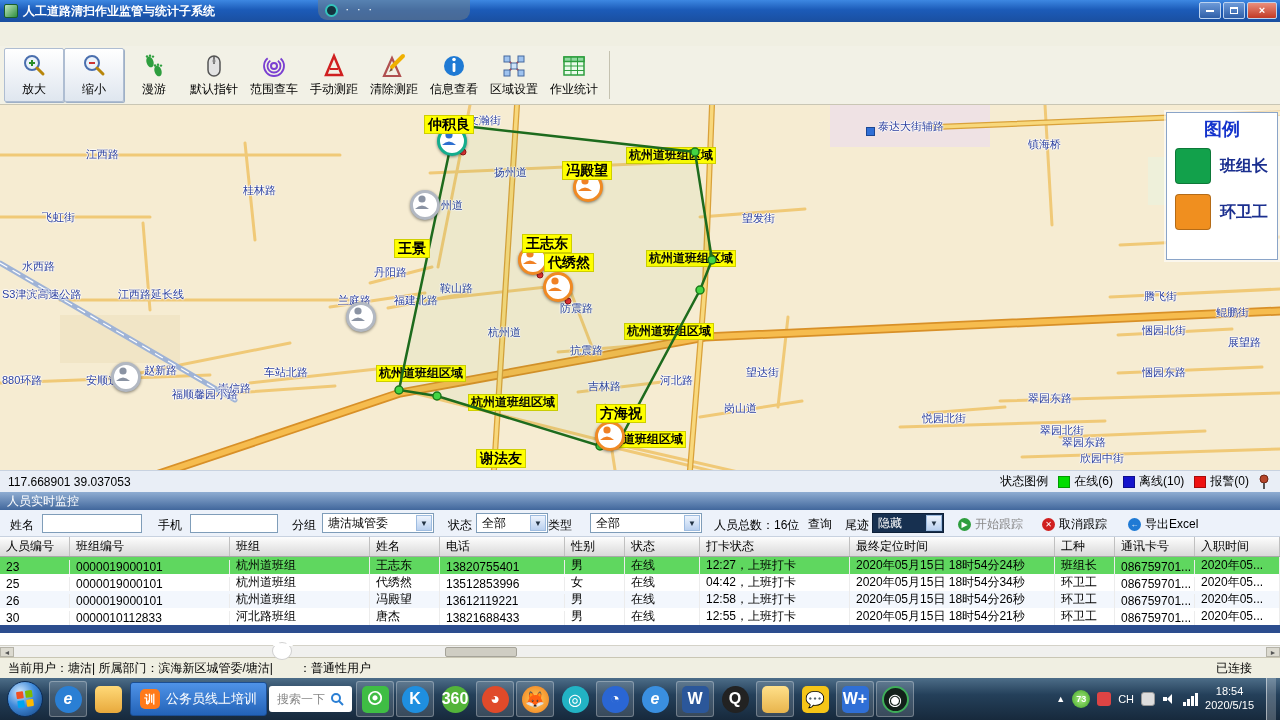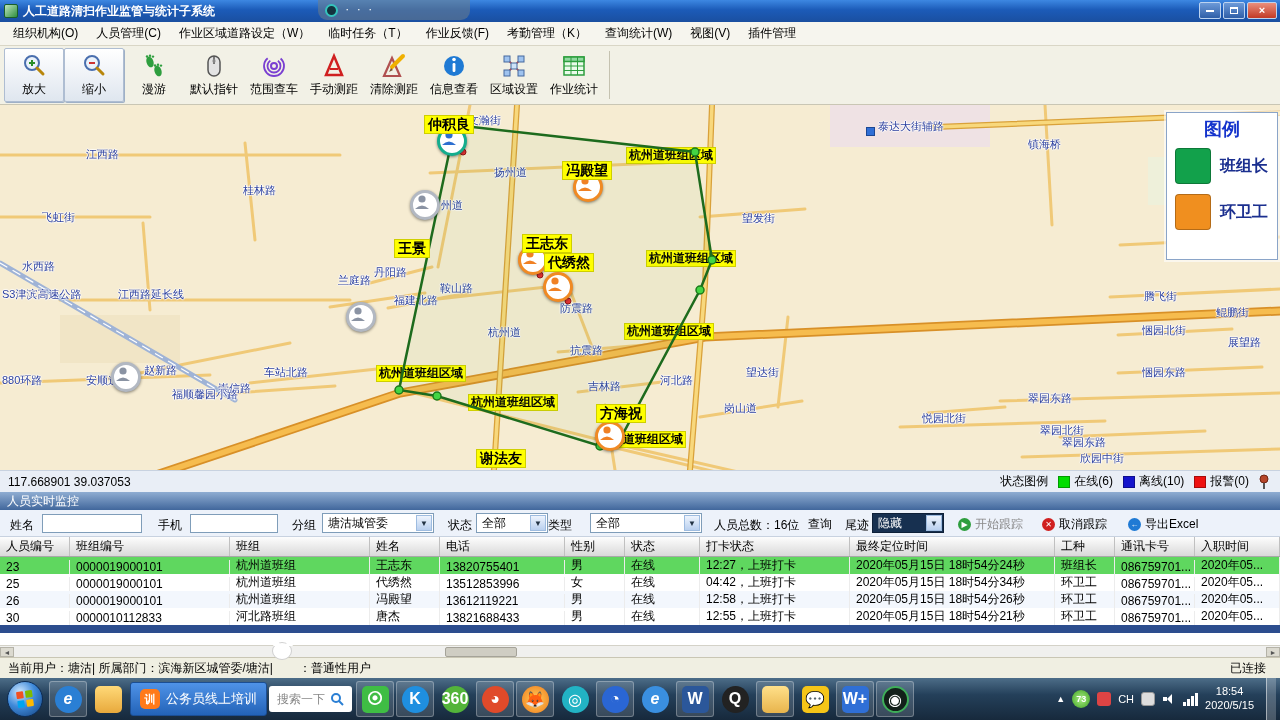--- a/index.html
+++ b/index.html
@@ -99,21 +99,21 @@
   .hscroll { position:absolute; top:645px; left:0; width:1280px; height:12px; background:#f0f0ee;
     border-top:1px solid #d4d2c8; }
   .harrow { position:absolute; top:1px; width:14px; height:10px; background:#dcdad0; border:1px solid #b5b3a8;
     font-size:7px; line-height:9px; text-align:center; color:#555; }
   .hthumb { position:absolute; left:445px; top:1px; width:72px; height:10px; background:#cfcdc3;
     border:1px solid #a5a399; border-radius:2px; }
 
   
   .statusbar { position:absolute; top:657px; left:0; width:1280px; height:21px; background:#f0efe2;
     border-top:1px solid #c9c6b4; display:flex; align-items:center; padding:0 8px; }
-  .statusbar .conn { margin-left:auto; margin-right:6px; }
+  .statusbar .conn { margin-left:auto; margin-right:20px; }
   .ime-cat { position:absolute; left:272px; top:642px; width:22px; height:20px; z-index:20; }
   .ime-cat .face { width:20px; height:18px; background:#fff; border:1px solid #cfcfcf; border-radius:50%; }
   .ime-cat .ear { position:absolute; top:-3px; width:0; height:0; border-left:4px solid transparent;
     border-right:4px solid transparent; border-bottom:7px solid #fff; }
 
   
   .taskbar { position:absolute; top:678px; left:0; width:1280px; height:42px;
     background:linear-gradient(#4d6d88,#24405a 40%,#17293c); display:flex; align-items:center; padding:0 2px; z-index:40; }
   .start-orb { width:36px; height:36px; border-radius:50%;
     background:radial-gradient(circle at 35% 30%,#cfe8ff,#3f8ada 45%,#123f7a); border:1px solid #0c2c55;
@@ -164,31 +164,20 @@
       <span class="win-btn"><span class="minbar"></span></span>
       <span class="win-btn"><span class="maxbox"></span></span>
       <span class="win-btn close">×</span>
     </div>
     <div class="float-pill">
       <span class="cam"></span>
       <span class="dots">· · ·</span>
     </div>
   </div>
 
-  <div class="menubar">
-      <span class="menu-item">组织机构(O)</span>
-      <span class="menu-item">人员管理(C)</span>
-      <span class="menu-item">作业区域道路设定（W）</span>
-      <span class="menu-item">临时任务（T）</span>
-      <span class="menu-item">作业反馈(F)</span>
-      <span class="menu-item">考勤管理（K）</span>
-      <span class="menu-item">查询统计(W)</span>
-      <span class="menu-item">视图(V)</span>
-      <span class="menu-item">插件管理</span>
-    </div>
 
   <div class="toolbar">
     <button class="tool-btn framed">
       <svg width="26" height="26" viewBox="0 0 26 26">
         <circle cx="11" cy="10" r="7" fill="#eaf2fb" stroke="#4a6fae" stroke-width="2"></circle>
         <line x1="16" y1="15" x2="22" y2="21" stroke="#b8860b" stroke-width="3" stroke-linecap="round"></line>
         <path d="M8,10h6M11,7v6" stroke="#2a8f2a" stroke-width="2"></path>
       </svg>
       <span>放大</span>
     </button>
@@ -350,21 +339,21 @@
         <span class="road-label" style="left: 22px; top: 154px;">水西路</span>
         <span class="road-label" style="left: 2px; top: 182px;">S3津滨高速公路</span>
         <span class="road-label" style="left: 118px; top: 182px;">江西路延长线</span>
         <span class="road-label" style="left: 1214px; top: 134px;">捷达路</span>
         <span class="road-label" style="left: 1144px; top: 184px;">腾飞街</span>
         <span class="road-label" style="left: 1216px; top: 200px;">鲲鹏街</span>
         <span class="road-label" style="left: 1142px; top: 218px;">悃园北街</span>
         <span class="road-label" style="left: 1228px; top: 230px;">展望路</span>
         <span class="road-label" style="left: 1142px; top: 260px;">悃园东路</span>
         <span class="road-label" style="left: 374px; top: 160px;">丹阳路</span>
-        <span class="road-label" style="left: 338px; top: 168px;">兰庭路</span>
+        <span class="road-label" style="left: 338px; top: 188px;">兰庭路</span>
         <span class="road-label" style="left: 394px; top: 188px;">福建北路</span>
         <span class="road-label" style="left: 440px; top: 176px;">鞍山路</span>
         <span class="road-label" style="left: 560px; top: 196px;">防震路</span>
         <span class="road-label" style="left: 488px; top: 220px;">杭州道</span>
         <span class="road-label" style="left: 570px; top: 238px;">抗震路</span>
         <span class="road-label" style="left: 588px; top: 274px;">吉林路</span>
         <span class="road-label" style="left: 660px; top: 268px;">河北路</span>
         <span class="road-label" style="left: 746px; top: 260px;">望达街</span>
         <span class="road-label" style="left: 724px; top: 296px;">岗山道</span>
         <span class="road-label" style="left: 144px; top: 258px;">赵新路</span>

